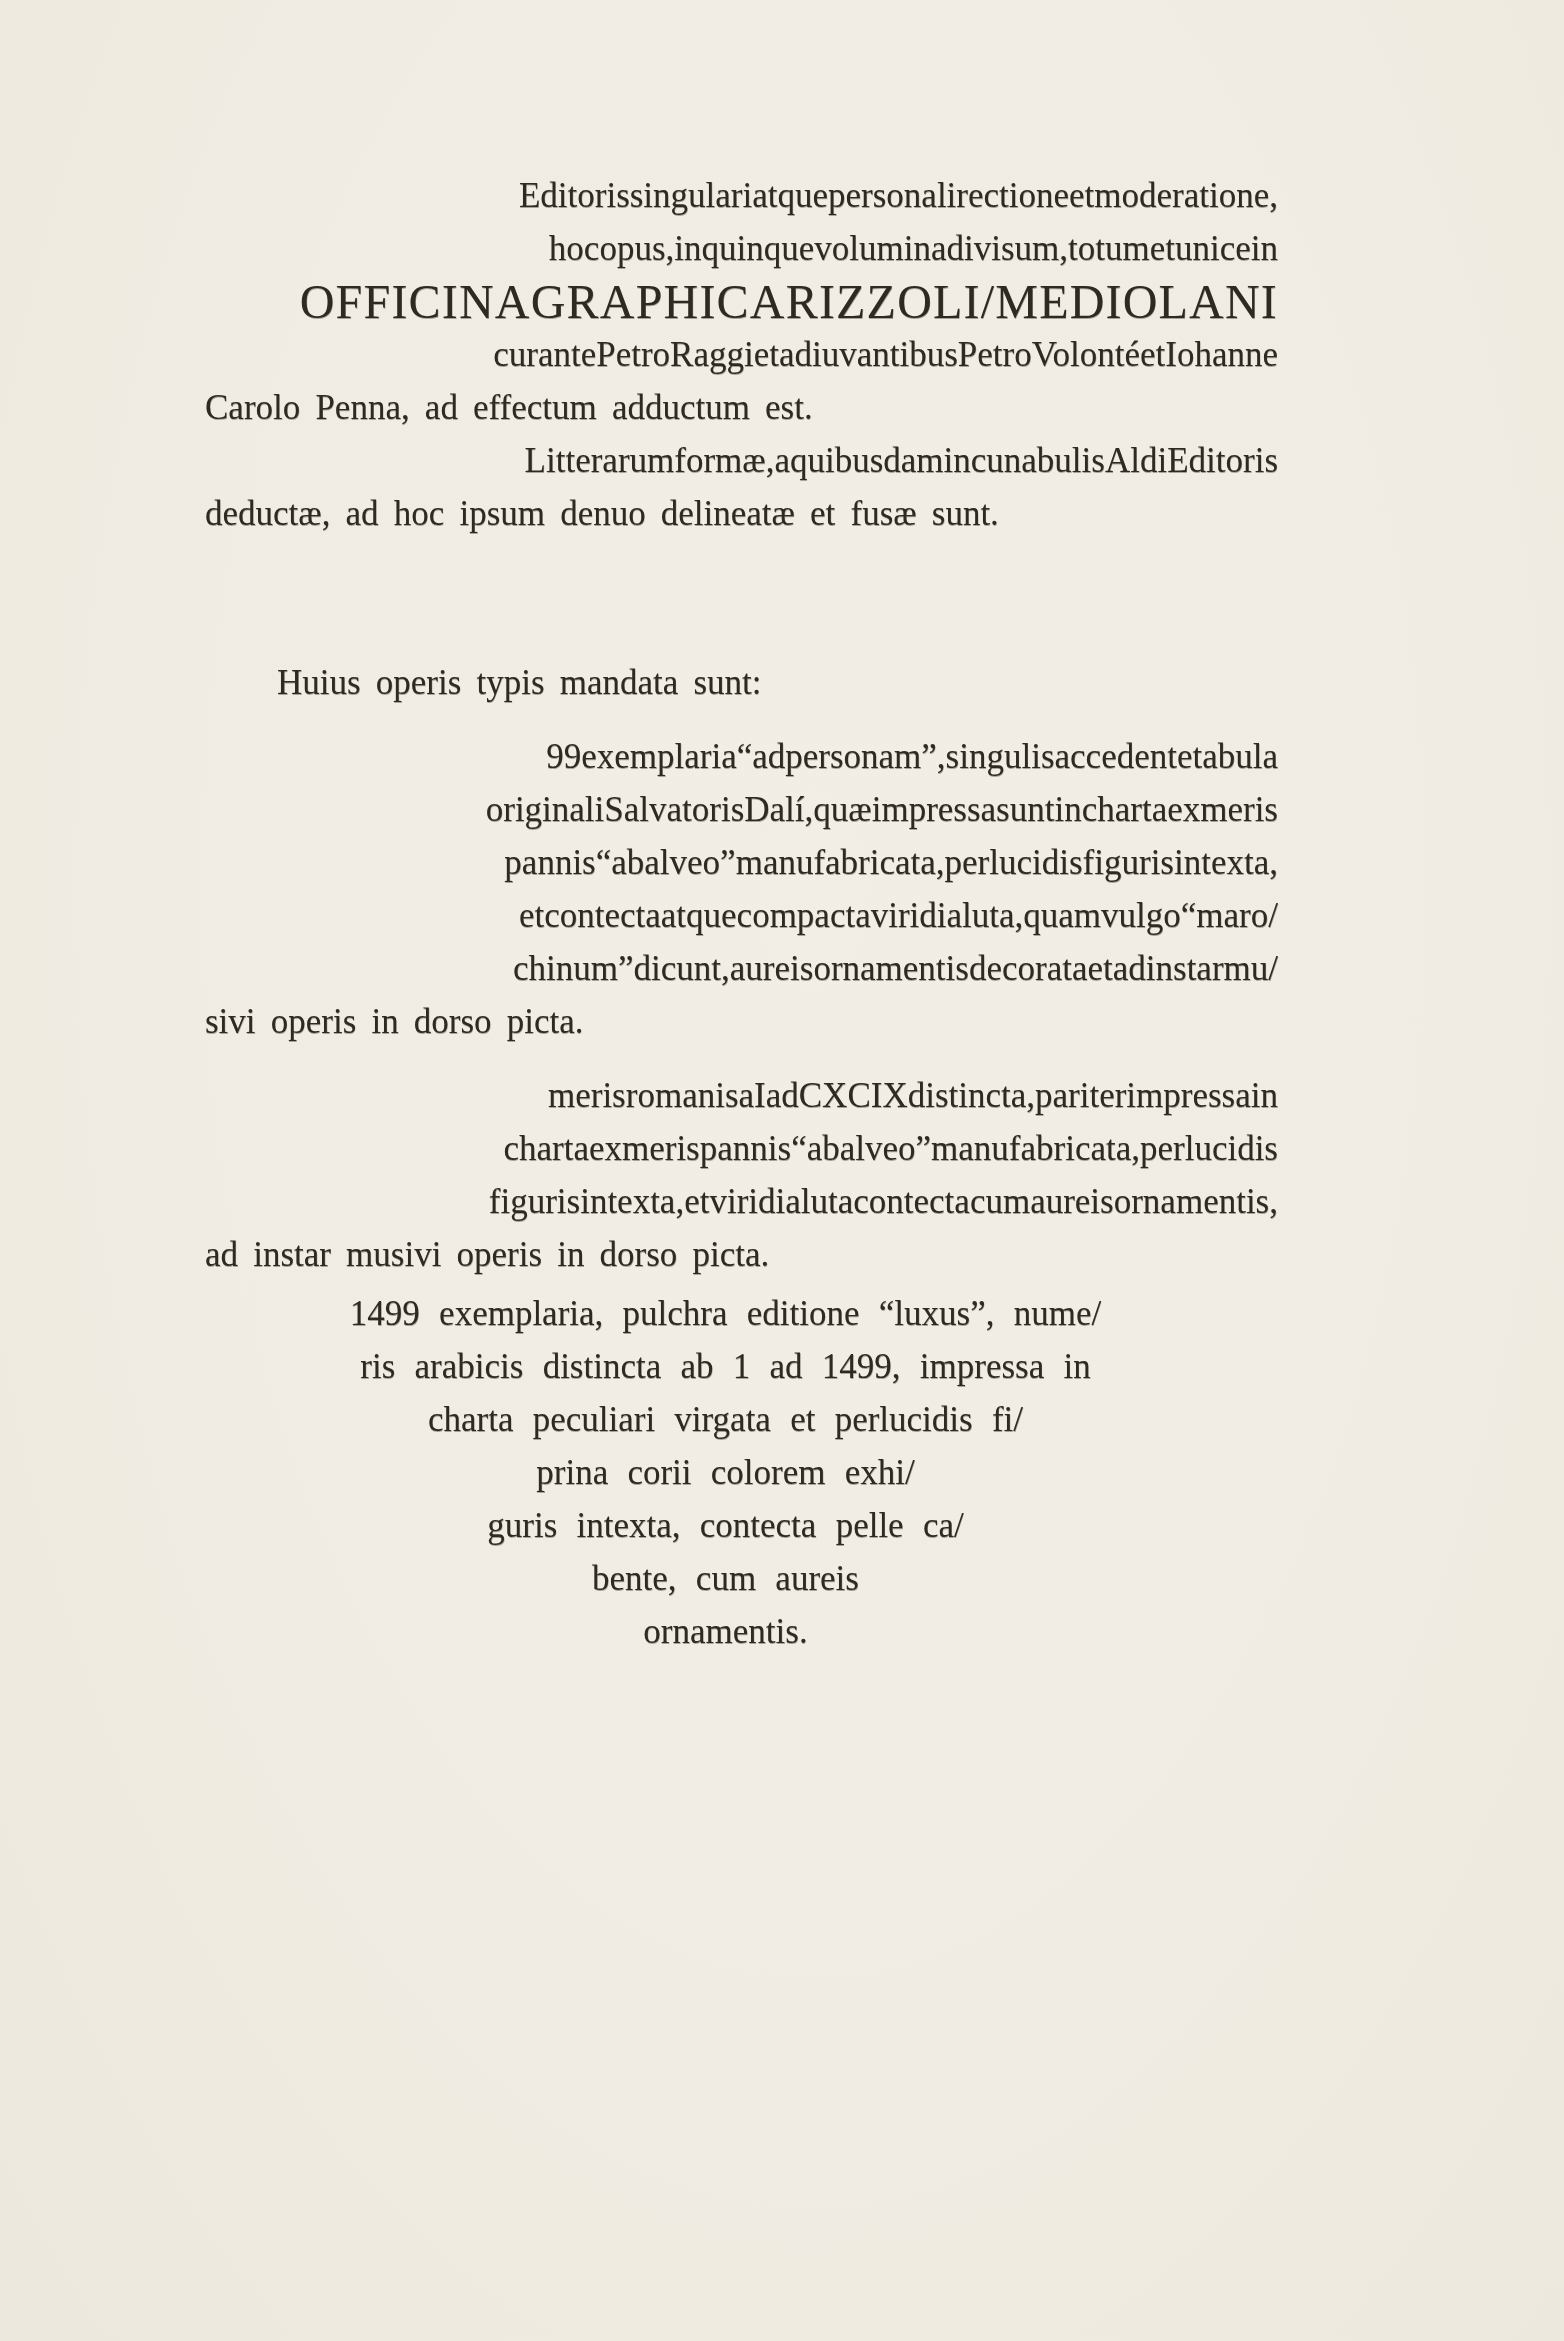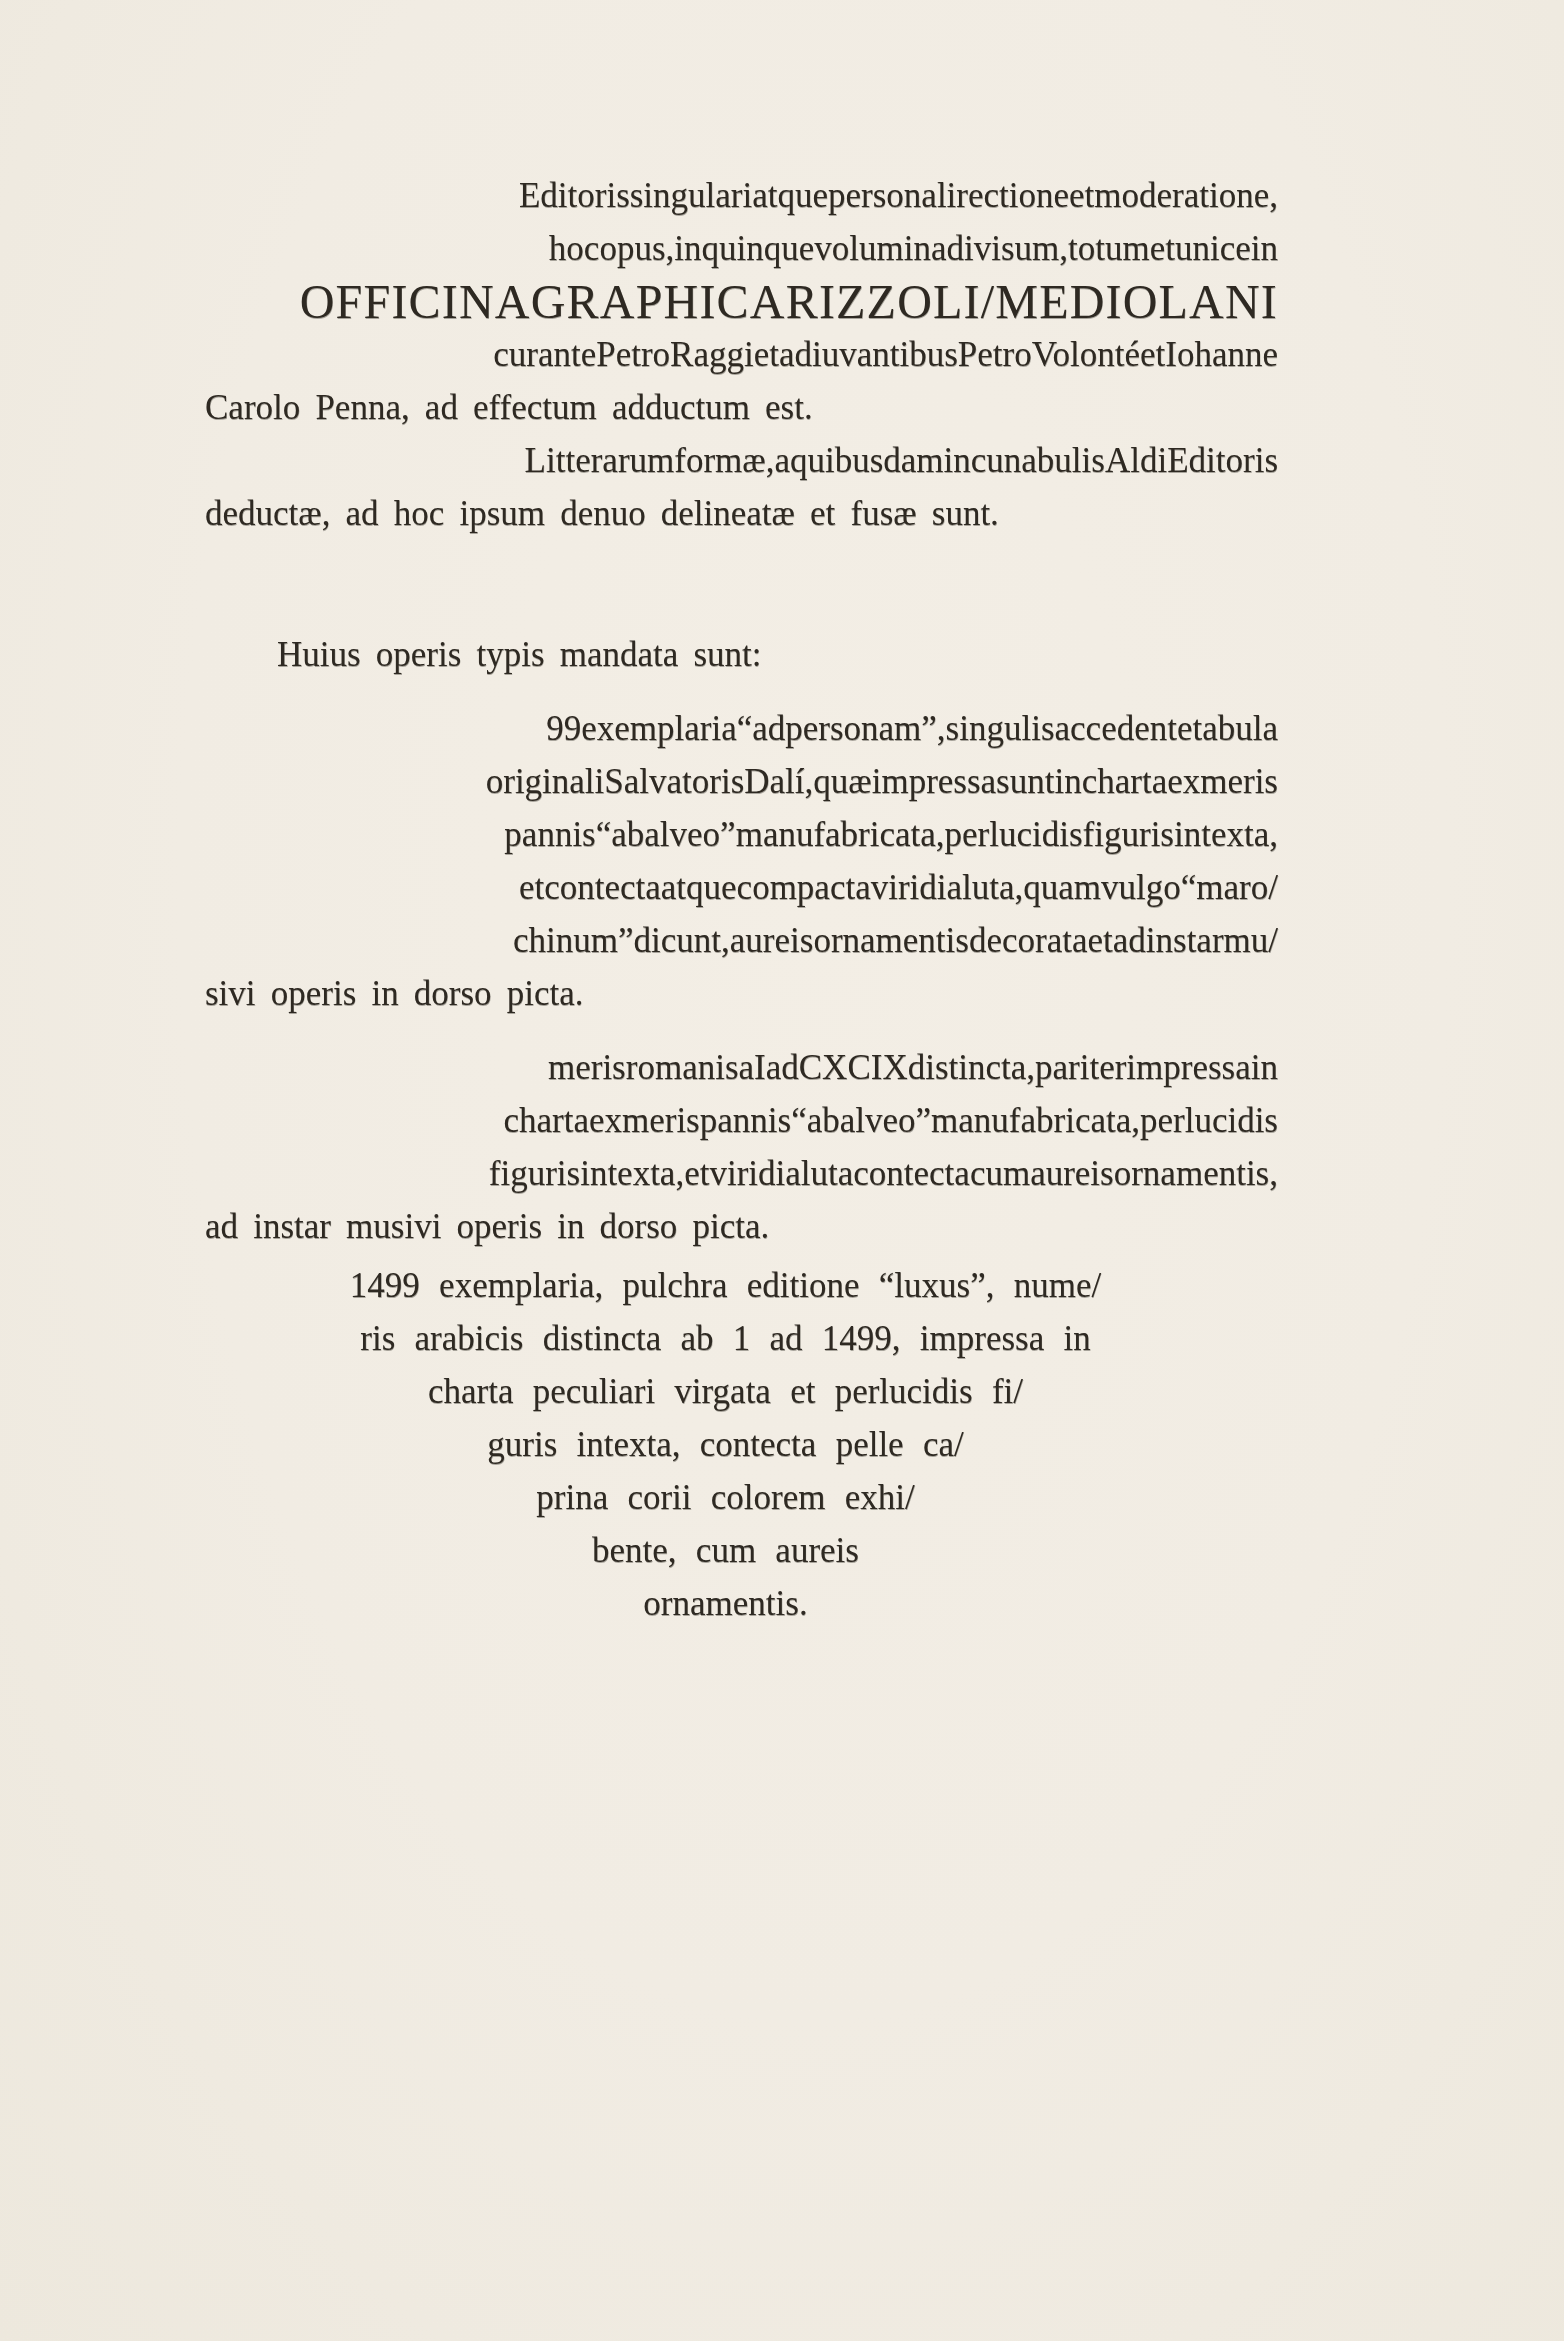--- a/index.html
+++ b/index.html
@@ -41,21 +41,21 @@
     font-size: 48px;
     letter-spacing: 1.2px;
   }
   .plain {
     word-spacing: 6.4px;
   }
   .center {
     text-align: center;
     word-spacing: 10.5px;
   }
-  .para-heading { margin-top: 88px; }
+  .para-heading { margin-top: 116px; }
   .para-99     { margin-top: 21px; }
   .para-199    { margin-top: 21px; }
   .para-1499   { margin-top: 6.4px; padding-right: 32px; }
 </style>
 </head>
 <body>
 
 <div class="page">
   <div class="textblock">
 
@@ -211,21 +211,21 @@
           <span>aureis</span>
           <span>ornamentis,</span>
         </div>
       <div class="line plain">ad instar musivi operis in dorso picta.</div>
     </div>
 
     <div class="para-1499">
       <div class="line center">1499 exemplaria, pulchra editione “luxus”, nume/</div>
       <div class="line center">ris arabicis distincta ab 1 ad 1499, impressa in</div>
       <div class="line center">charta peculiari virgata et perlucidis fi/</div>
+      <div class="line center">prina corii colorem exhi/</div>
       <div class="line center">guris intexta, contecta pelle ca/</div>
-      <div class="line center">prina corii colorem exhi/</div>
       <div class="line center">bente, cum aureis</div>
       <div class="line center">ornamentis.</div>
     </div>
 
   </div>
 </div>
 
 
 </body></html>

